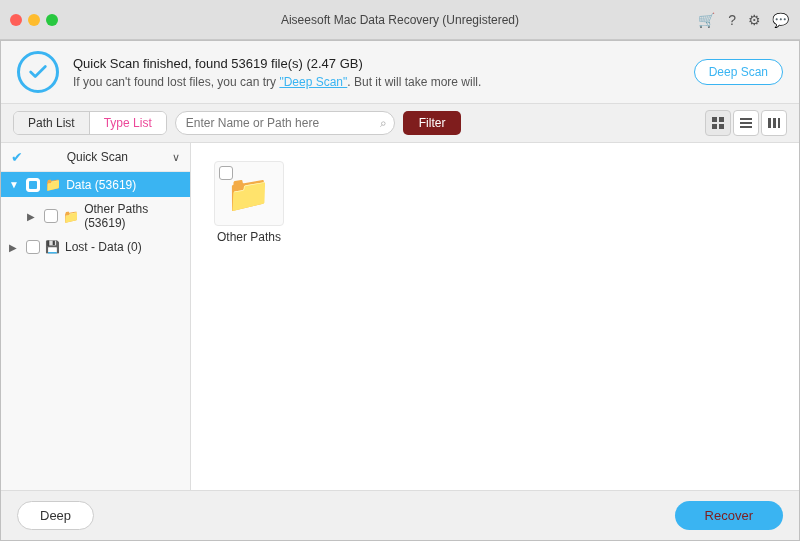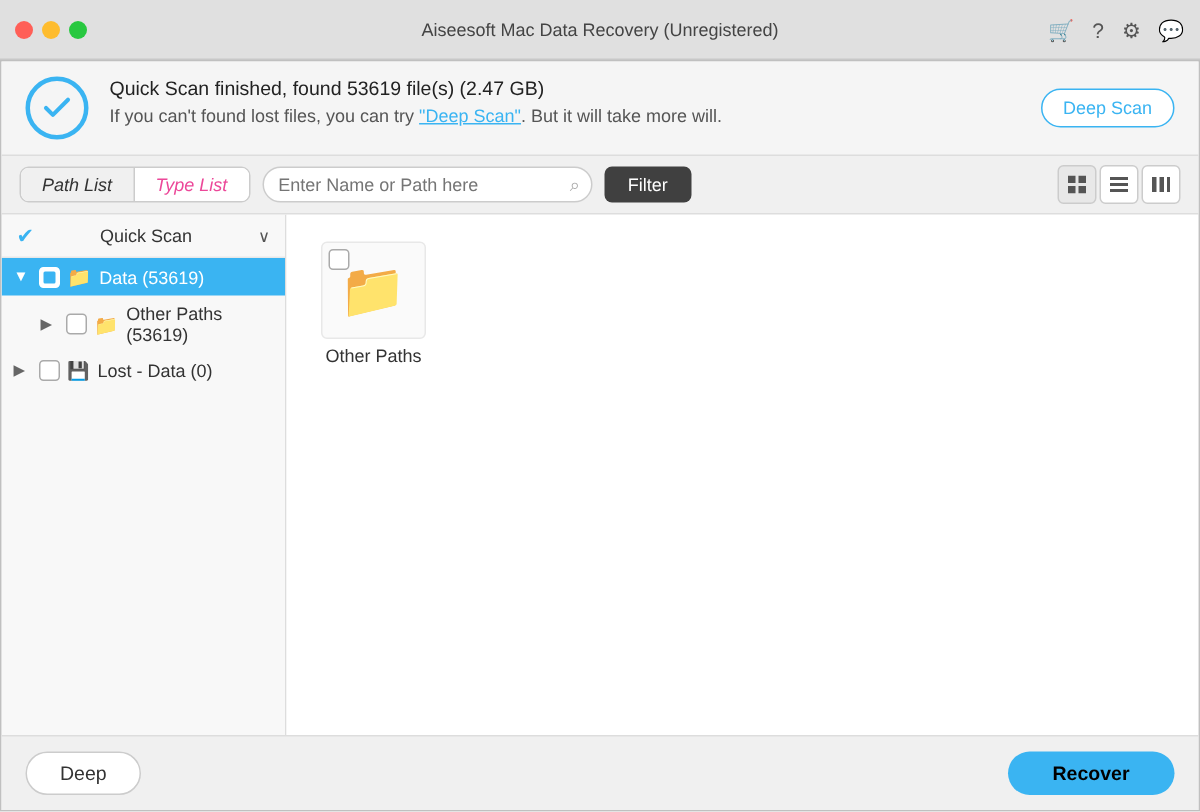--- a/index.html
+++ b/index.html
@@ -68,20 +68,21 @@
       background: #f5f5f5;
       padding: 10px 16px;
       display: flex;
       align-items: center;
       justify-content: space-between;
       border-bottom: 1px solid #ddd;
       flex-shrink: 0;
     }
     .scan-header-left {
       display: flex;
+      align-items: center;
       gap: 14px;
     }
     .check-circle {
       width: 42px; height: 42px;
       border-radius: 50%;
       border: 3px solid #3ab4f2;
       display: flex;
       align-items: center;
       justify-content: center;
       flex-shrink: 0;
@@ -123,21 +124,20 @@
       padding: 6px 12px;
       gap: 8px;
       flex-shrink: 0;
     }
     .tab-group {
       display: flex;
       border: 1px solid #ccc;
       border-radius: 6px;
       overflow: hidden;
       background: white;
-      font-style: italic;
     }
     .tab-item {
       padding: 4px 14px;
       font-size: 12px;
       color: #ec4899;
       cursor: pointer;
       border-right: 1px solid #ccc;
       background: white;
     }
     .tab-item:last-child { border-right: none; }
@@ -162,21 +162,21 @@
       background: white;
     }
     .search-icon {
       position: absolute;
       right: 8px; top: 50%;
       transform: translateY(-50%);
       color: #aaa;
       font-size: 12px;
     }
     .filter-btn {
-      background: #404040;
+      background: #7f1d1d;
       color: white;
       border: none;
       border-radius: 5px;
       padding: 5px 16px;
       font-size: 12px;
       cursor: pointer;
     }
     .view-icons {
       display: flex;
       gap: 2px;
@@ -344,23 +344,23 @@
       font-size: 13px;
       color: #333;
       cursor: pointer;
     }
     .recover-btn {
       background: #3ab4f2;
       border: none;
       border-radius: 15px;
       padding: 7px 30px;
       font-size: 13px;
-      color: #000000;
-      cursor: pointer;
-      font-weight: 700;
+      color: #7f1d1d;
+      cursor: pointer;
+      font-weight: 400;
     }
   </style>
 </head>
 <body>
 
 <div class="titlebar">
   <div class="titlebar-buttons">
     <button class="tb-btn tb-close"></button>
     <button class="tb-btn tb-min"></button>
     <button class="tb-btn tb-max"></button>

